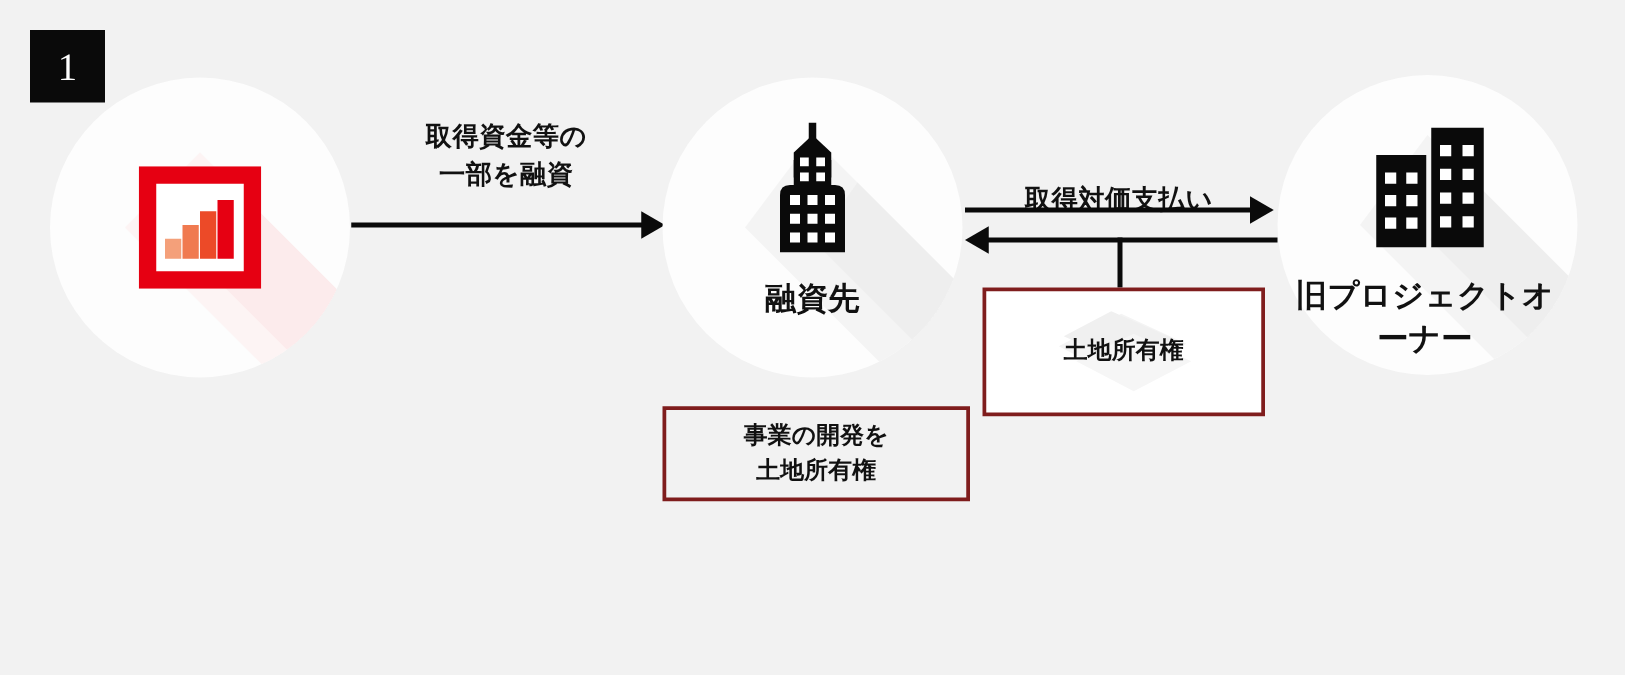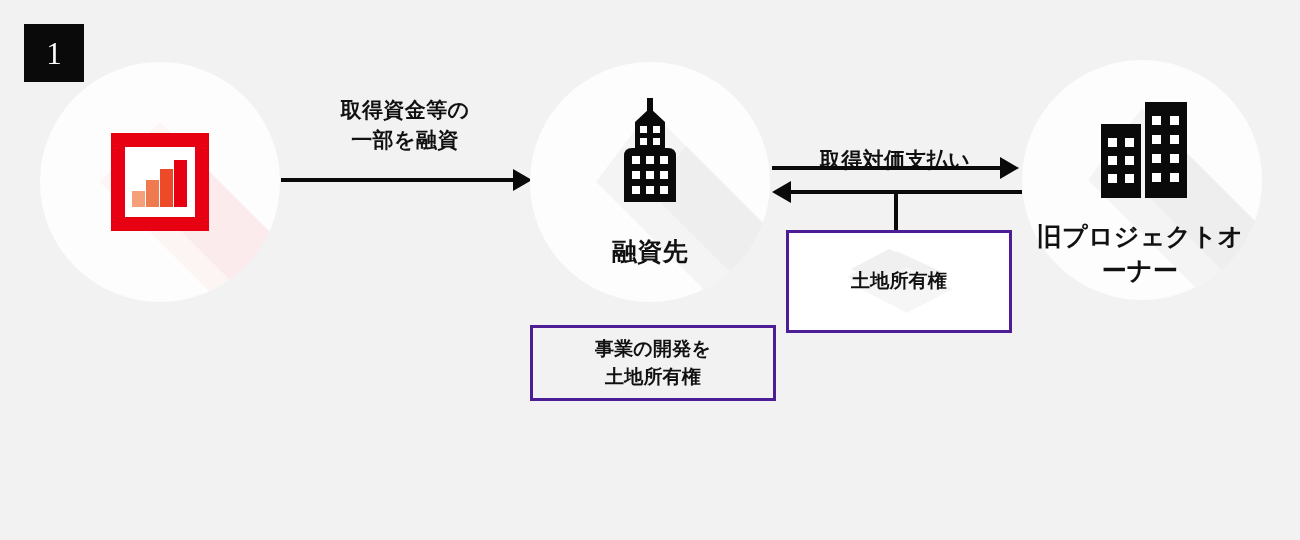--- a/index.html
+++ b/index.html
@@ -39,21 +39,21 @@
   }
   .node-label .l1{display:block;font-size:25px;}
   .node-label .l2{display:block;font-size:17px;font-weight:normal;margin-top:6px;letter-spacing:0;}
 
   
   #node-borrower-circle{left:40px;top:62px;width:240px;height:240px;}
   #node-project-circle{left:530px;top:62px;width:240px;height:240px;}
   #node-owner-circle{left:1022px;top:60px;width:240px;height:240px;}
 
   
-  #label-project{left:500px;top:224px;width:300px;margin-top:12px;}
+  #label-project{left:500px;top:224px;width:300px;}
   #label-owner{left:990px;top:222px;width:300px;}
   #label-owner .l1{font-size:25px;line-height:1.35;font-family:Liberation Mono, monospace;}
 
   
   .arrow-line{position:absolute;height:4px;background:#0a0a0a;}
   .arrow-head{position:absolute;width:0;height:0;}
   .arrow-head.right{
     border-top:11px solid transparent;border-bottom:11px solid transparent;
     border-left:19px solid #0a0a0a;
   }
@@ -62,21 +62,21 @@
     border-right:19px solid #0a0a0a;
   }
 
   .arrow-caption{
     position:absolute;text-align:center;font-weight:bold;
     font-size:21px;line-height:1.45;letter-spacing:.02em;white-space:pre-line;
   }
 
   
   .box{
-    position:absolute;border:3px solid #4c1d95;
+    position:absolute;border:3px solid #7f1d1d;
     display:flex;align-items:center;justify-content:center;
     text-align:center;font-weight:bold;line-height:1.5;
     font-size:19px;letter-spacing:.01em;white-space:pre-line;
   }
   .box.transparent{background:transparent;}
   .box.white{background:#ffffff;position:absolute;overflow:hidden;}
   .box.white .box-text{position:relative;z-index:2;}
   .box.white .wm{position:absolute;left:0;top:0;width:100%;height:100%;z-index:1;}
 
   #box-lead{left:530px;top:325px;width:240px;height:70px;}

